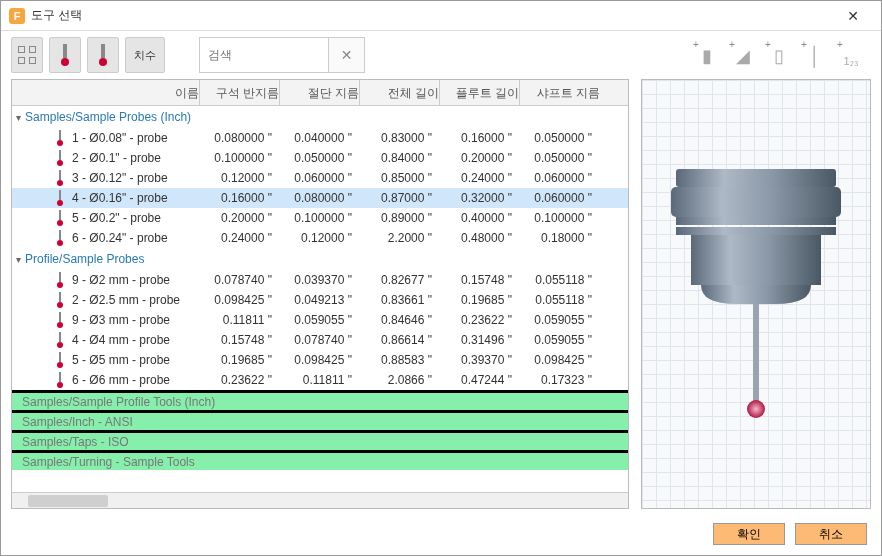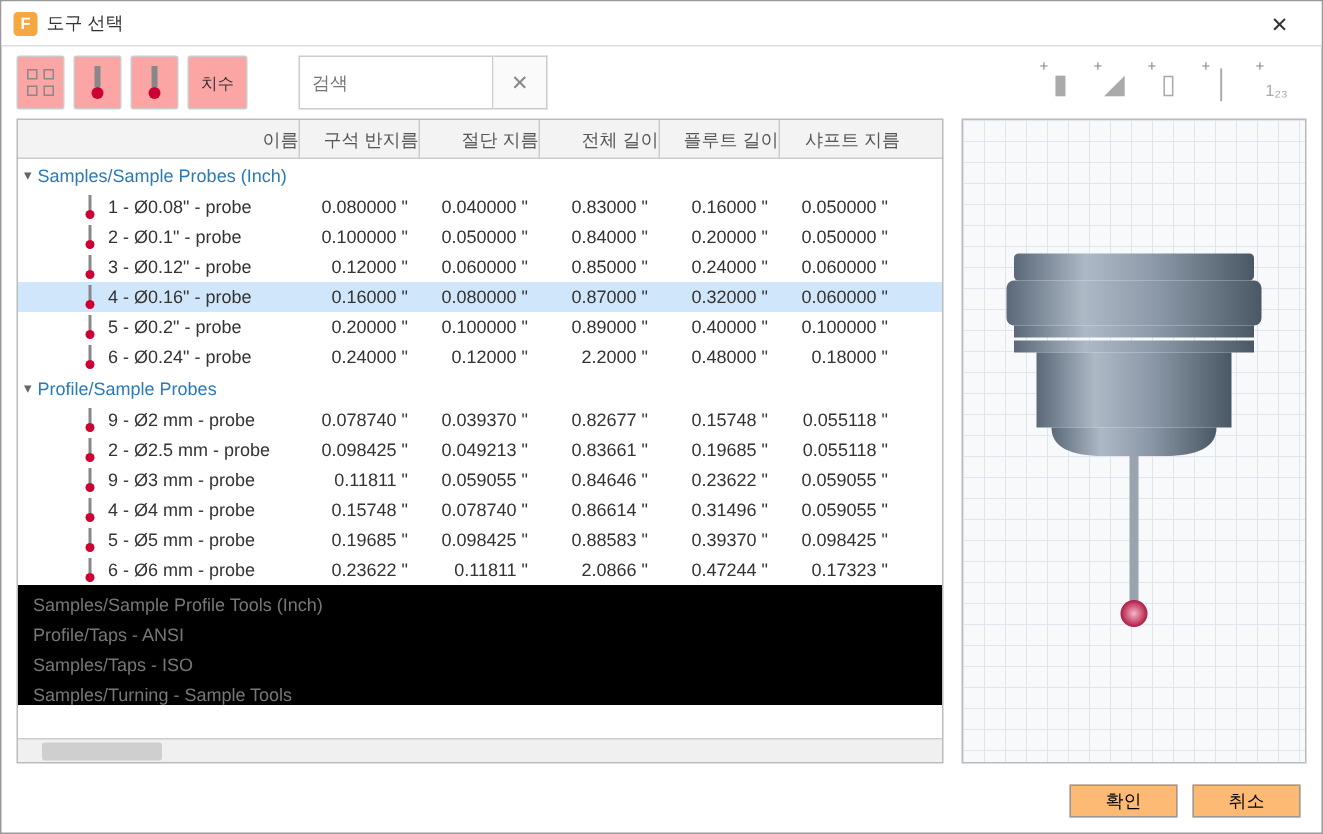--- a/index.html
+++ b/index.html
@@ -6,21 +6,21 @@
 body { font-family: "Segoe UI", sans-serif; font-size: 12px; background: #fff; color: #333; }
 
 .window { width: 882px; height: 556px; border: 1px solid #999; position: relative; }
 
 .titlebar { height: 30px; background: #fff; display: flex; align-items: center; padding: 0 8px; border-bottom: 1px solid #ddd; }
 .titlebar .icon { width: 16px; height: 16px; background: #f6a73f; border-radius: 3px; display: flex; align-items: center; justify-content: center; color: #fff; font-weight: bold; font-size: 11px; margin-right: 6px; }
 .titlebar .title { flex: 1; }
 .titlebar .close { width: 40px; text-align: center; font-size: 14px; cursor: pointer; }
 
 .toolbar { height: 48px; display: flex; align-items: center; padding: 6px 10px; }
-.tool-btn { width: 32px; height: 36px; border: 1px solid #ccc; background: #fca5a5; margin-right: 6px; display: flex; align-items: center; justify-content: center; border-radius: 2px; }
+.tool-btn { width: 32px; height: 36px; border: 1px solid #ccc; background: #e5e5e5; margin-right: 6px; display: flex; align-items: center; justify-content: center; border-radius: 2px; }
 .tool-btn.text { width: auto; padding: 0 8px; font-size: 11px; }
 .probe-icon { width: 12px; height: 22px; position: relative; }
 .probe-icon::before { content: ''; position: absolute; top: 0; left: 4px; width: 4px; height: 14px; background: #888; }
 .probe-icon::after { content: ''; position: absolute; bottom: 0; left: 2px; width: 8px; height: 8px; background: #c03; border-radius: 50%; }
 .grid-icon { width: 18px; height: 18px; position: relative; }
 .grid-icon span { position: absolute; width: 7px; height: 7px; border: 1px solid #888; }
 .grid-icon span:nth-child(1){top:0;left:0}
 .grid-icon span:nth-child(2){top:0;right:0}
 .grid-icon span:nth-child(3){bottom:0;left:0}
 .grid-icon span:nth-child(4){bottom:0;right:0}
@@ -45,21 +45,21 @@
 .chev { font-size: 10px; margin-right: 4px; color: #666; }
 .data-row { display:flex; align-items:center; height: 20px; }
 .data-row.selected { background: #d0e7fb; }
 .data-row .cell { text-align: right; padding-right: 8px; }
 .data-row .name { width: 188px; display:flex; align-items:center; padding-left: 44px; text-align:left; }
 .data-row .name .pi { width: 8px; height: 16px; position: relative; margin-right: 8px; }
 .data-row .name .pi::before { content:''; position:absolute; top:0; left:3px; width:2px; height:10px; background:#888; }
 .data-row .name .pi::after { content:''; position:absolute; bottom:0; left:1px; width:6px; height:6px; background:#c03; border-radius:50%; }
 .col-d2 { width: 80px; }
 
-.collapsed-row { height: 20px; display:flex; align-items:center; padding-left: 10px; color:#777; background:#000000; border-top:5px solid #000000;text-align:center; }
+.collapsed-row { height: 20px; display:flex; align-items:center; padding-left: 10px; color:#777; background:#86efac; border-top:3px solid #000000;text-align:center; }
 
 .scrollbar-bottom { height: 16px; background:#f0f0f0; border-top:1px solid #ccc; position:relative; }
 .scrollbar-bottom .thumb { position:absolute; left:16px; width:80px; top:2px; height:12px; background:#cfcfcf; border-radius:2px; }
 
 .buttons { position:absolute; bottom: 10px; right: 14px; display:flex; gap:10px; }
 .buttons button { width: 72px; height: 22px; border:1px solid #999; background:#fdba74; font-size:12px; }
 
 .holder-svg { width: 200px; height: 350px; }
 </style>
 </head>
@@ -246,21 +246,21 @@
               <span class="pi"></span>
               <span>6 - Ø6 mm - probe</span>
             </div>
             <div class="cell col-d2">0.23622 "</div>
             <div class="cell col-d2">0.11811 "</div>
             <div class="cell col-d2">2.0866 "</div>
             <div class="cell col-d2">0.47244 "</div>
             <div class="cell col-d2">0.17323 "</div>
           </div>
           <div class="collapsed-row">Samples/Sample Profile Tools (Inch)</div>
-          <div class="collapsed-row">Profile/Taps - ANSI</div>
+          <div class="collapsed-row">Samples/Inch - ANSI</div>
           <div class="collapsed-row">Samples/Taps - ISO</div>
           <div class="collapsed-row">Samples/Turning - Sample Tools</div>
         </div>
       <div class="scrollbar-bottom">
           <div class="thumb"></div>
         </div>
     </div>
 
     <div class="right">
       <svg class="holder-svg" viewBox="0 0 200 350">

